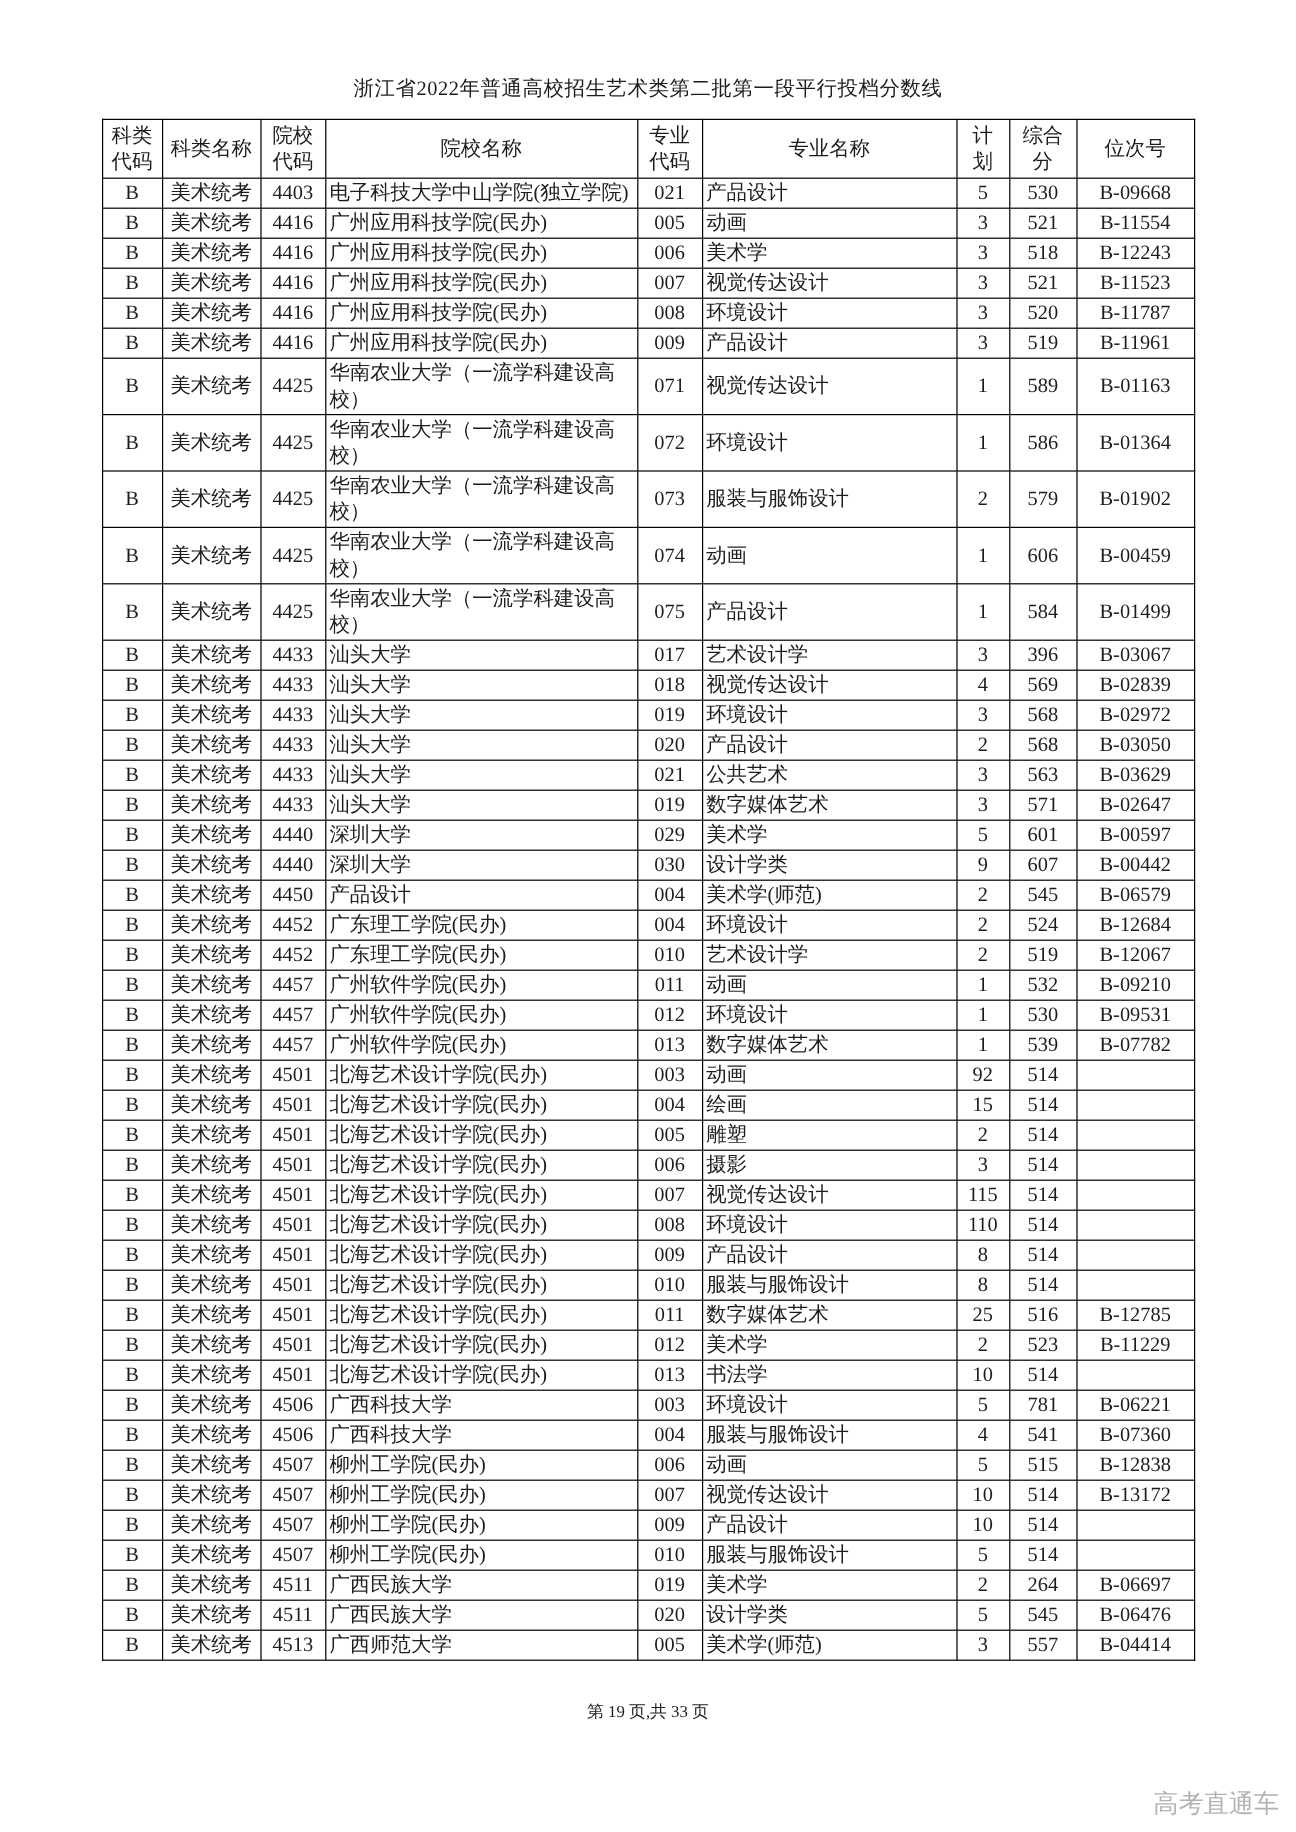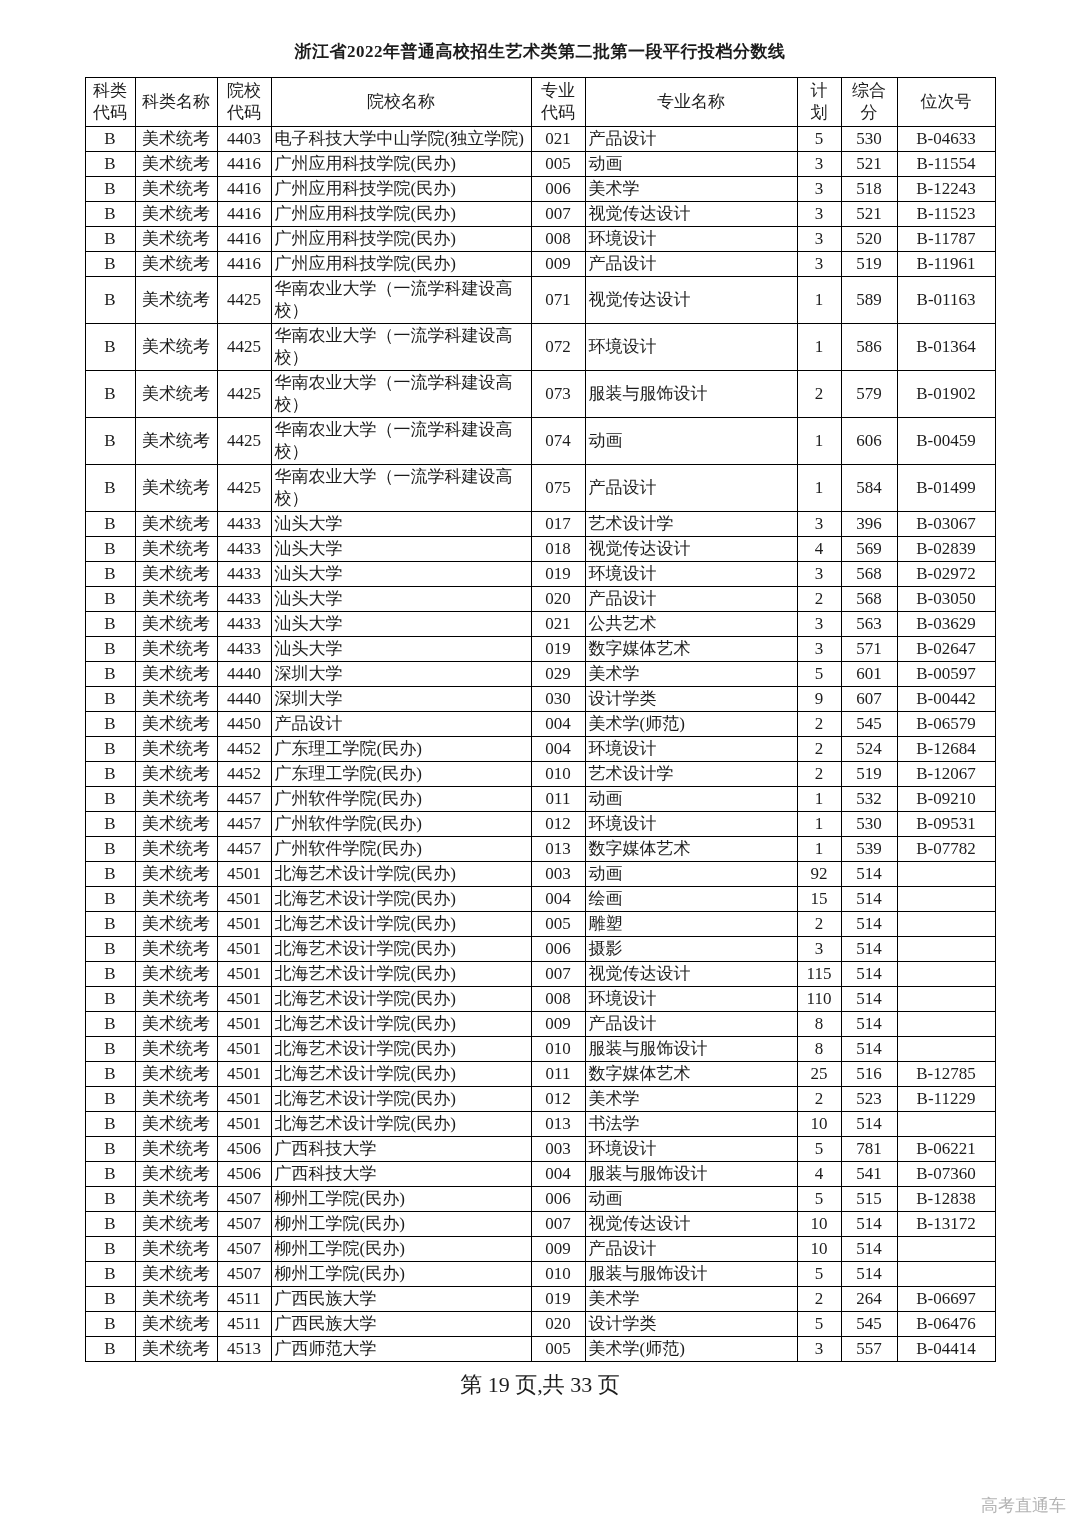--- a/index.html
+++ b/index.html
@@ -8,23 +8,23 @@
     height:1527px;
     background:#ffffff;
     font-family:"Liberation Serif","DejaVu Serif",serif;
     color:#1c1c1c;
     position:relative;
     box-sizing:border-box;
   }
   .title{
     text-align:center;
     font-size:17px;
-    padding-top:40px;
+    padding-top:62px;
     letter-spacing:0.5px;
-    font-weight:bold;
+    font-weight:normal;
   }
   table{
     border-collapse:collapse;
     table-layout:fixed;
     width:910px;
     margin:14px auto 0 auto;
   }
   th,td{
     border:1px solid #000;
     font-size:17px;
@@ -36,28 +36,28 @@
   }
   th{
     text-align:center;
     white-space:pre-line;
     padding:2px 1px;
   }
   td{text-align:center;}
   td:nth-child(4),td:nth-child(6){text-align:left;}
   .footer{
     text-align:center;
-    font-size:22px;
-    margin-top:8px;
+    font-size:14px;
+    margin-top:34px;
   }
   .watermark{
     position:absolute;
     right:14px;
     bottom:10px;
-    font-size:17px;
+    font-size:21px;
     color:#b3b3b3;
   }
 </style>
 </head>
 <body>
 
 <div class="title">浙江省2022年普通高校招生艺术类第二批第一段平行投档分数线</div>
 
 <table>
   <colgroup>
@@ -92,21 +92,21 @@
   <tbody>
       <tr>
         <td>B</td>
         <td>美术统考</td>
         <td>4403</td>
         <td>电子科技大学中山学院(独立学院)</td>
         <td>021</td>
         <td>产品设计</td>
         <td>5</td>
         <td>530</td>
-        <td>B-04633</td>
+        <td>B-09668</td>
       </tr>
       <tr>
         <td>B</td>
         <td>美术统考</td>
         <td>4416</td>
         <td>广州应用科技学院(民办)</td>
         <td>005</td>
         <td>动画</td>
         <td>3</td>
         <td>521</td>

